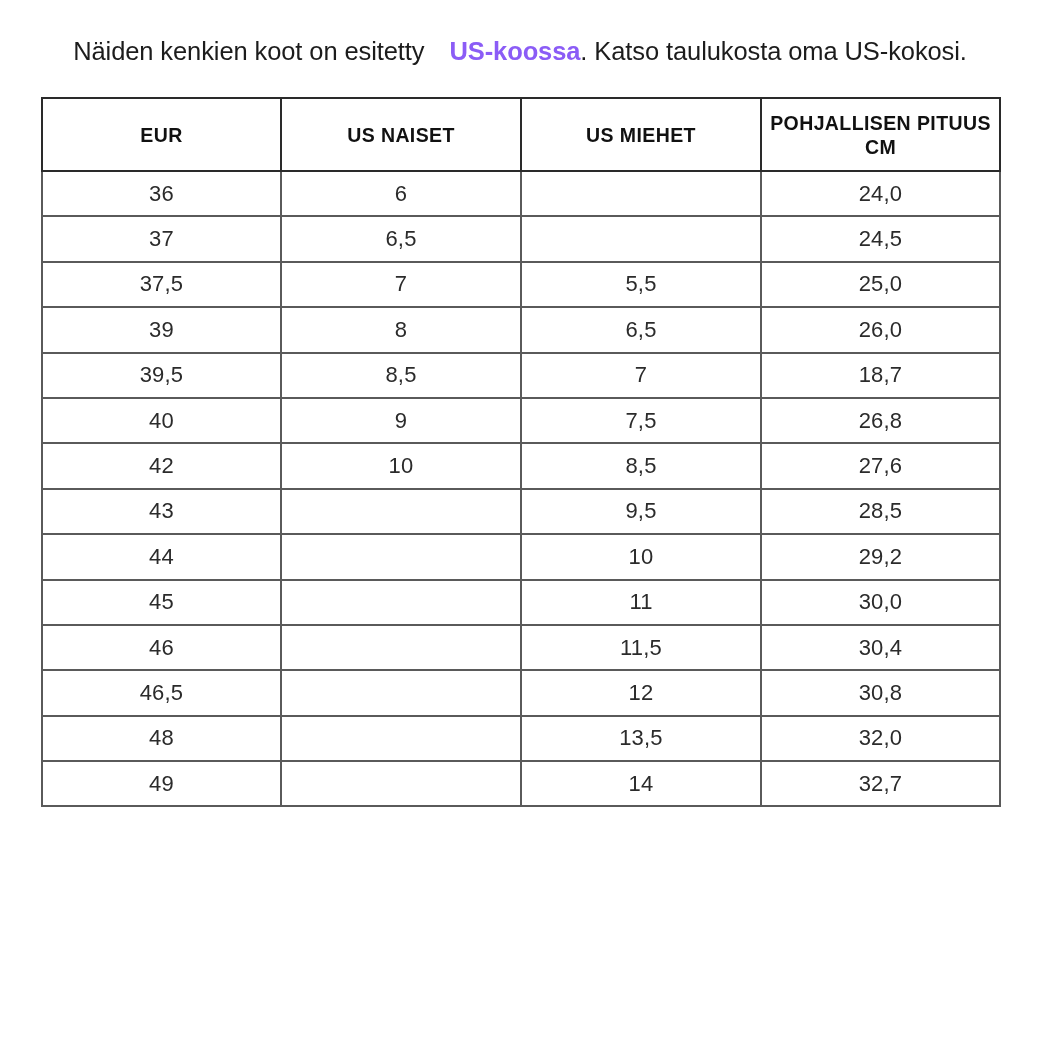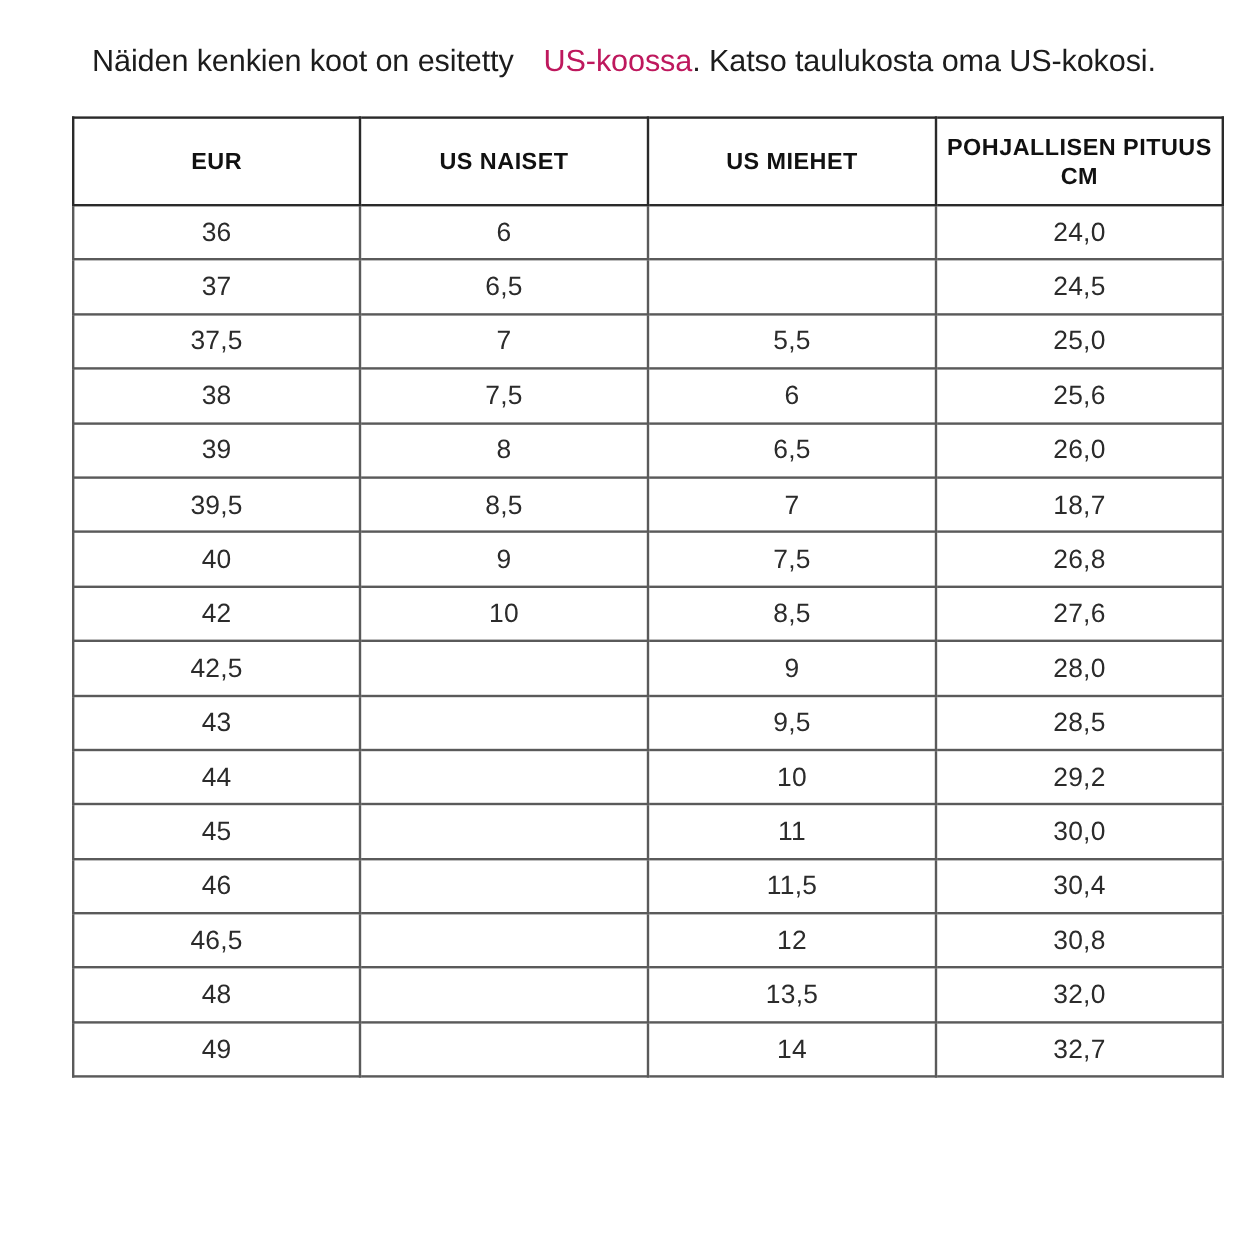--- a/index.html
+++ b/index.html
@@ -31,35 +31,34 @@
     top: 8px;
     width: 920px;
     text-align: center;
     font-size: 25.5px;
     line-height: 34px;
     font-weight: 400;
     color: #1c1c1c;
     letter-spacing: -0.1px;
   }
   .intro .strong {
-    font-weight: 400;
-    color: #be185d;
+    font-weight: 700;
+    color: #8b5cf6;
     margin-left: 18px;
   }
 
   
   .size-table {
     position: absolute;
     left: 41px;
     top: 97px;
     width: 958px;
     border-collapse: collapse;
     table-layout: fixed;
     background: #ffffff;
-    margin-left: 19px;
   }
   .size-table col.c-eur   { width: 239px; }
   .size-table col.c-women { width: 240px; }
   .size-table col.c-men   { width: 240px; }
   .size-table col.c-len   { width: 239px; }
 
   .size-table th,
   .size-table td {
     border: 2px solid #5a5a5a;
     text-align: center;
@@ -125,26 +124,20 @@
           <td class="empty"></td>
           <td>24,5</td>
         </tr>
         <tr>
           <td>37,5</td>
           <td>7</td>
           <td>5,5</td>
           <td>25,0</td>
         </tr>
         <tr>
-          <td>38</td>
-          <td>7,5</td>
-          <td>6</td>
-          <td>25,6</td>
-        </tr>
-        <tr>
           <td>39</td>
           <td>8</td>
           <td>6,5</td>
           <td>26,0</td>
         </tr>
         <tr>
           <td>39,5</td>
           <td>8,5</td>
           <td>7</td>
           <td>18,7</td>
@@ -155,26 +148,20 @@
           <td>7,5</td>
           <td>26,8</td>
         </tr>
         <tr>
           <td>42</td>
           <td>10</td>
           <td>8,5</td>
           <td>27,6</td>
         </tr>
         <tr>
-          <td>42,5</td>
-          <td class="empty"></td>
-          <td>9</td>
-          <td>28,0</td>
-        </tr>
-        <tr>
           <td>43</td>
           <td class="empty"></td>
           <td>9,5</td>
           <td>28,5</td>
         </tr>
         <tr>
           <td>44</td>
           <td class="empty"></td>
           <td>10</td>
           <td>29,2</td>

